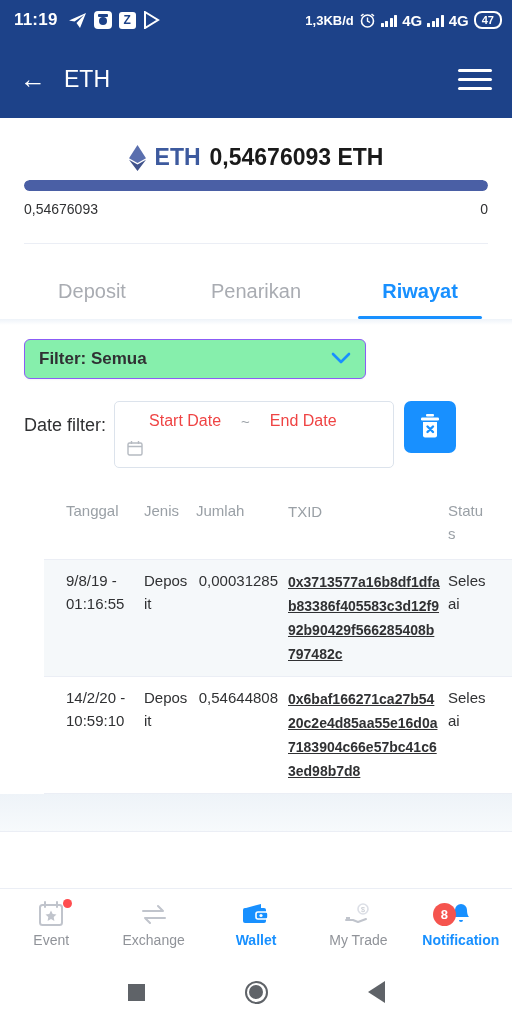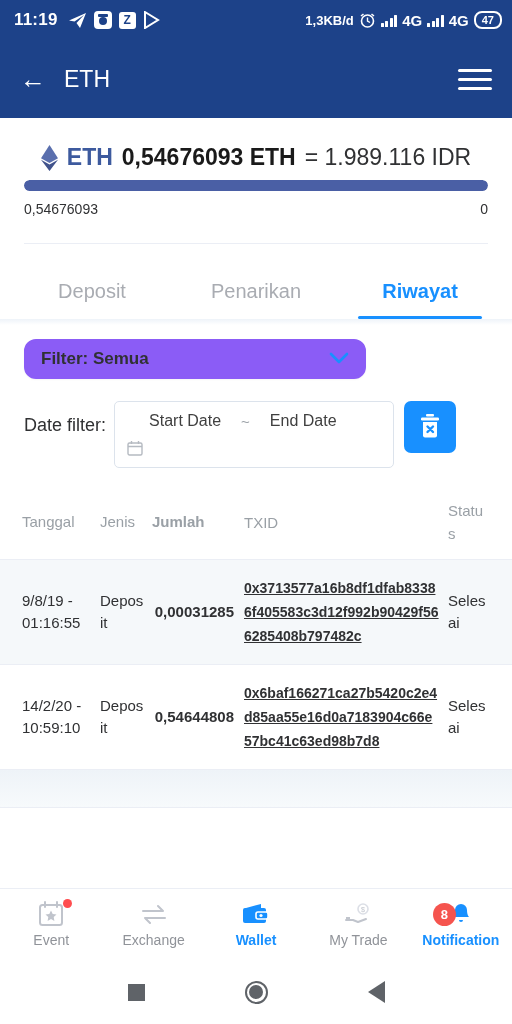--- a/index.html
+++ b/index.html
@@ -75,51 +75,51 @@
   .tab.active{ color:#1890ff; font-weight:bold;text-align:center; }
   .tab.active:after{
     content:""; position:absolute; left:12%; right:12%; bottom:0;
     height:3px; background:#1890ff; border-radius:2px;
   }
   .tabs-shadow{ height:6px; background:linear-gradient(#eef3f9,#ffffff); }
 
   
   .filters{ padding:14px 24px 0; }
   .select-box{
-    width:342px; height:40px; border:3px solid #8b5cf6; border-radius:12px;
-    background:#8b5cf6; display:flex; align-items:center; padding:0 14px;
+    width:342px; height:40px; border:1px solid #8b5cf6; border-radius:6px;
+    background:#86efac; display:flex; align-items:center; padding:0 14px;
     box-shadow:0 1px 2px rgba(0,0,0,.04); cursor:pointer;
   }
   .select-text{ font-size:17px; font-weight:bold; color:#303133; }
   .chev{ margin-left:auto; color:#1890ff; font-size:17px; font-weight:bold; }
 
   .daterow{ display:flex; align-items:flex-start; margin-top:22px; }
   .date-label{ font-size:18px; color:#303133; padding-top:14px; white-space:nowrap; }
   .date-box{
     margin-left:8px; width:280px; height:67px; border:1px solid #dce3ec; border-radius:5px;
     background:#fff; padding:10px 12px; position:relative; cursor:text;
   }
   .date-ph-row{ display:flex; align-items:center; gap:20px; padding-left:22px; }
-  .date-ph{ font-size:16px; color:#404040; }
+  .date-ph{ font-size:16px; color:#ef4444; }
   .date-tilde{ font-size:15px; color:#9aa0a6; }
   .cal-ico{ position:absolute; left:12px; bottom:8px; font-size:15px; color:#b5bac1; }
   .trash-btn{
     margin-left:10px; width:52px; height:52px; border-radius:7px; background:#1890ff;
     display:flex; align-items:center; justify-content:center; cursor:pointer; border:none;
   }
 
   
   .table{ margin-top:22px; font-size:15px; }
-  .trow{ display:flex; align-items:center; padding:10px 22px; }
+  .trow{ display:flex; align-items:flex-start; padding:10px 22px;margin-left:44px; }
   .thead .trow{ color:#9aa0a6; border-bottom:1px solid #ebeef5; padding-bottom:14px; }
   .tbody .trow{ border-bottom:1px solid #ebeef5; color:#303133; min-height:105px; }
   .tbody .trow.alt{ background:#f5f8fa; }
   .c-date{ width:78px; padding-right:6px; line-height:1.5; word-break:break-word; }
   .c-type{ width:52px; padding-right:6px; line-height:1.5; word-break:break-all; }
-  .c-amt{ width:92px; padding-right:10px; text-align:right; line-height:1.5; word-break:break-word;font-weight:bold; }
+  .c-amt{ width:92px; padding-right:10px; text-align:right; line-height:1.5; word-break:break-word; }
   .c-txid{ flex:1; padding-right:8px; line-height:1.6; }
   .c-txid a{ color:#303133; text-decoration:underline; word-break:break-all; font-weight:bold; font-size:14px; }
   .c-status{ width:42px; line-height:1.5; word-break:break-all; }
   .thead .c-amt{ text-align:left; }
   .table-foot{ height:38px; background:linear-gradient(#eef3f8,#f7fafc); border-bottom:1px solid #ebeef5; }
 
   
   .bottomnav{
     position:absolute; left:0; right:0; bottom:64px; height:72px;
     background:#fff; border-top:1px solid #ebeef5;
@@ -213,21 +213,20 @@
 <div class="balance-card">
   <div class="bal-line">
     <span class="eth-dia">
       <svg width="17" height="26" viewBox="0 0 17 26">
           <path d="M8.5 0 0 13.2 8.5 18 17 13.2z" fill="#5a6fae"></path>
           <path d="M8.5 19.6 0 14.8 8.5 26 17 14.8z" fill="#41538c"></path>
         </svg>
     </span>
     <span class="bal-sym" style="color: rgb(61, 90, 158);">ETH</span>
     <span class="bal-amt">0,54676093 ETH</span>
-    <span class="bal-eq">= 1.989.116 IDR</span>
   </div>
 
   <div class="progress">
     <div id="progress-fill" style="width: 100%; background: rgb(74, 95, 165);"></div>
   </div>
   <div class="bar-values">
     <span>0,54676093</span>
     <span>0</span>
   </div>
   <div class="divider"></div>

